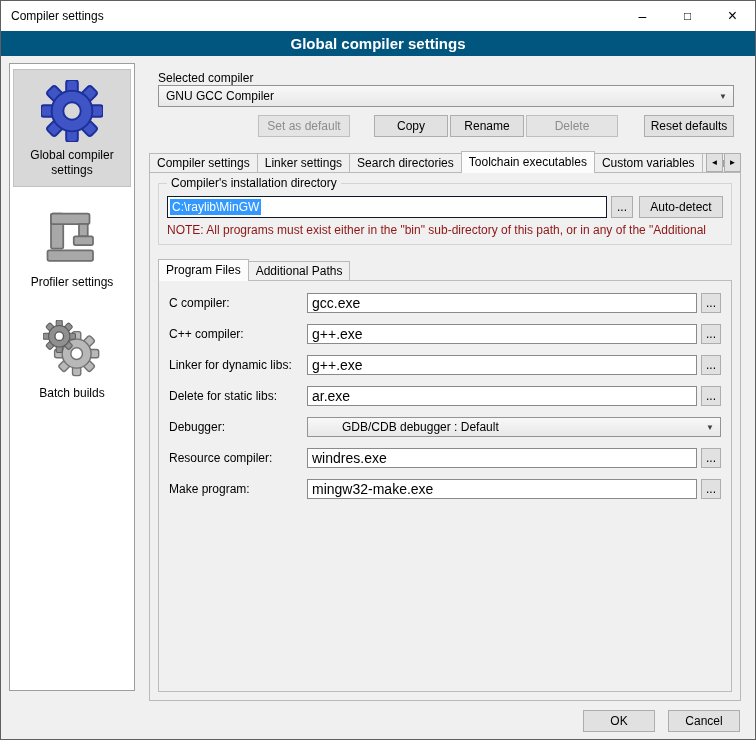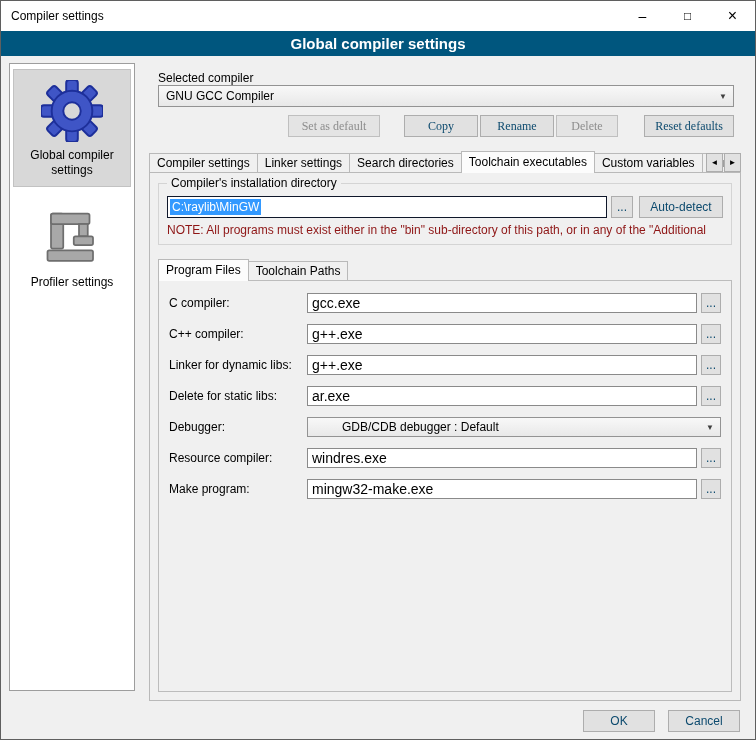--- a/index.html
+++ b/index.html
@@ -34,23 +34,23 @@
 
   
   .main { position:absolute; left:148px; top:62px; width:592px; height:638px; }
   .sel-compiler-label { position:absolute; top:8px; left:9px; }
 
   .combo { display:flex; align-items:center; background:linear-gradient(#f8f8f8,#e8e8e8);
            border:1px solid #939393; padding-left:7px; cursor:default; }
   .combo .arrow { margin-left:auto; width:20px; text-align:center; font-size:8px; color:#404040; }
   .top-combo { position:absolute; top:22px; left:9px; right:7px; height:22px; }
 
-  .action-row { position:absolute; top:52px; right:7px; display:flex;font-family:Liberation Serif, serif; }
+  .action-row { position:absolute; top:52px; right:7px; display:flex; }
   .btn { height:22px; background:#e1e1e1; border:1px solid #adadad; font-family:inherit;
-         font-size:12px; color:#0c4a6e; cursor:default; }
+         font-size:12px; color:#000000; cursor:default; }
   .btn:disabled { color:#8d8d8d; border-color:#bfbfbf; background:#e4e4e4; }
 
   
   .tabs { position:absolute; top:88px; left:0; right:0; height:22px; display:flex;
           align-items:flex-end; }
   .tab { height:20px; line-height:18px; padding:0 7px; background:#f0f0f0;
          border:1px solid #b9b9b9; border-bottom:none; margin-right:-1px; white-space:nowrap; }
   .tab.active { height:22px; line-height:20px; background:#fcfcfc; position:relative; z-index:2; }
   .tab.truncated { width:37px; overflow:hidden; padding-right:0; }
   .tab-scroll { position:absolute; right:0; top:2px; display:flex; }
@@ -137,36 +137,47 @@
             <rect x="8" y="4" width="14" height="40" rx="2"></rect>
             <rect x="8" y="4" width="44" height="12" rx="2"></rect>
             <rect x="40" y="16" width="10" height="14"></rect>
             <rect x="34" y="30" width="22" height="10" rx="2"></rect>
             <rect x="4" y="46" width="52" height="12" rx="2"></rect>
           </g>
         </svg>
       </div>
       <div class="side-label">Profiler settings</div>
     </div>
+    <div class="side-item">
+      <div class="side-icon">
+        <svg width="58" height="58" viewBox="0 0 80 80">
+          <use href="#gear-shape" transform="translate(16,16) scale(0.95)" fill="#b8b8b8" stroke="#707070" stroke-width="2"></use>
+          <circle cx="46.4" cy="46.4" r="8" fill="#ffffff" stroke="#707070" stroke-width="2"></circle>
+          <use href="#gear-shape" transform="scale(0.7)" fill="#909090" stroke="#5a5a5a" stroke-width="2"></use>
+          <circle cx="22.4" cy="22.4" r="6" fill="#ffffff" stroke="#5a5a5a" stroke-width="2"></circle>
+        </svg>
+      </div>
+      <div class="side-label">Batch builds</div>
+    </div>
   </div>
 
   <div class="main">
 
     <div class="sel-compiler-label">Selected compiler</div>
 
     <div class="combo top-combo">
       <span>GNU GCC Compiler</span>
       <span class="arrow">▼</span>
     </div>
 
     <div class="action-row">
       <button class="btn" disabled="" style="width:92px">Set as default</button>
       <button class="btn" style="width:74px;margin-left:24px">Copy</button>
       <button class="btn" style="width:74px;margin-left:2px">Rename</button>
-      <button class="btn" disabled="" style="width:62px;margin-left:2px">Delete</button>
+      <button class="btn" disabled="" style="width:92px;margin-left:2px">Delete</button>
       <button class="btn" style="width:90px;margin-left:26px">Reset defaults</button>
     </div>
 
     <div class="tabs">
       <div class="tab">Compiler settings</div>
       <div class="tab">Linker settings</div>
       <div class="tab">Search directories</div>
       <div class="tab active">Toolchain executables</div>
       <div class="tab">Custom variables</div>
       <div class="tab truncated">Buil</div>
@@ -185,21 +196,21 @@
             <span class="path-sel">C:\raylib\MinGW</span>
           </div>
           <button class="btn mini-btn">...</button>
           <button class="btn autodetect-btn">Auto-detect</button>
         </div>
         <div class="note">NOTE: All programs must exist either in the "bin" sub-directory of this path, or in any of the "Additional</div>
       </fieldset>
 
       <div class="subtabs">
         <div class="tab active">Program Files</div>
-        <div class="tab">Toolchain Paths</div>
+        <div class="tab">Additional Paths</div>
       </div>
 
       <div class="subpanel">
 
         <div class="prow">
           <label>C compiler:</label>
           <input value="gcc.exe" style="">
           <button class="btn mini-btn">...</button>
         </div>
 

